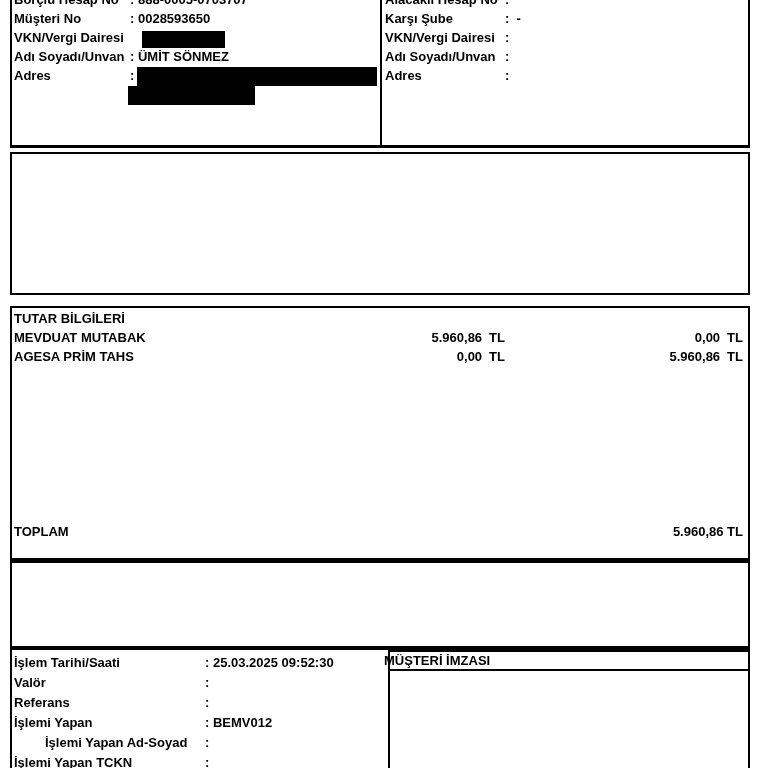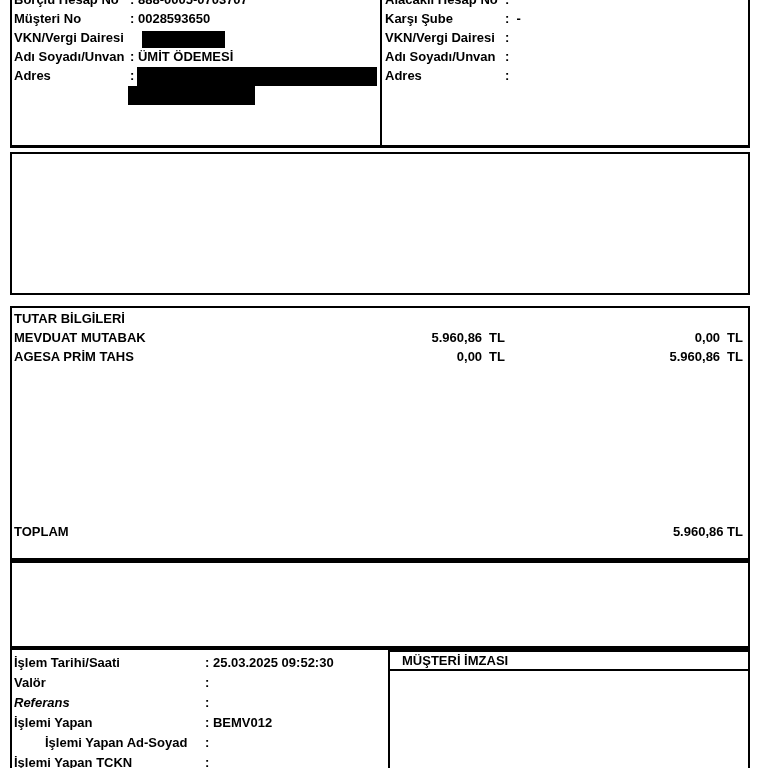--- a/index.html
+++ b/index.html
@@ -53,21 +53,21 @@
   <div class="box" style="left:10px;top:648px;width:740px;height:130px;"></div>
   <div class="box" style="left:388px;top:650px;width:362px;height:128px;"></div>
   <div class="hline" style="left:388px;top:669px;width:362px;"></div>
 
   <span class="t" style="left:14px;top:-8px;">Borçlu Hesap No</span>
   <span class="t" style="left:130px;top:-8px;">: 888-0005-0703707</span>
   <span class="t" style="left:14px;top:11px;">Müşteri No</span>
   <span class="t" style="left:130px;top:11px;">: 0028593650</span>
   <span class="t" style="left:14px;top:30px;">VKN/Vergi Dairesi</span>
   <span class="t" style="left:14px;top:49px;">Adı Soyadı/Unvan</span>
-  <span class="t" style="left:130px;top:49px;">: ÜMİT ÖDEMESİ</span>
+  <span class="t" style="left:130px;top:49px;">: ÜMİT SÖNMEZ</span>
   <span class="t" style="left:14px;top:68px;">Adres</span>
   <span class="t" style="left:130px;top:68px;">:</span>
 
   <div class="redact" style="left:142px;top:31px;width:83px;height:17px;"></div>
   <div class="redact" style="left:137px;top:67px;width:240px;height:19px;"></div>
   <div class="redact" style="left:128px;top:86px;width:127px;height:19px;"></div>
 
   <span class="t" style="left:385px;top:-8px;">Alacaklı Hesap No</span>
   <span class="t" style="left:505px;top:-8px;">:</span>
   <span class="t" style="left:385px;top:11px;">Karşı Şube</span>
@@ -90,24 +90,24 @@
   <span class="amt" style="left:300px;top:349px;width:205px;"><span>0,00</span><span class="cur">TL</span></span>
   <span class="amt" style="left:538px;top:349px;width:205px;"><span>5.960,86</span><span class="cur">TL</span></span>
 
   <span class="t" style="left:14px;top:524px;">TOPLAM</span>
   <span class="amt" style="left:538px;top:524px;width:205px;">5.960,86 TL</span>
 
   <span class="t" style="left:14px;top:655px;">İşlem Tarihi/Saati</span>
   <span class="t" style="left:205px;top:655px;">: 25.03.2025 09:52:30</span>
   <span class="t" style="left:14px;top:675px;">Valör</span>
   <span class="t" style="left:205px;top:675px;">:</span>
-  <span class="t" style="left:14px;top:695px;font-style:italic;">Referans</span>
+  <span class="t" style="left:14px;top:695px;">Referans</span>
   <span class="t" style="left:205px;top:695px;">:</span>
   <span class="t" style="left:14px;top:715px;">İşlemi Yapan</span>
   <span class="t" style="left:205px;top:715px;">: BEMV012</span>
   <span class="t" style="left:14px;top:735px;padding-left:31px;">İşlemi Yapan Ad-Soyad</span>
   <span class="t" style="left:205px;top:735px;">:</span>
   <span class="t" style="left:14px;top:755px;">İşlemi Yapan TCKN</span>
   <span class="t" style="left:205px;top:755px;">:</span>
 
-  <span class="t" style="left:402px;top:653px;">MÜŞTERİ İMZASI</span>
+  <span class="t" style="left:384px;top:653px;">MÜŞTERİ İMZASI</span>
 
 </div>
 
 </body></html>

